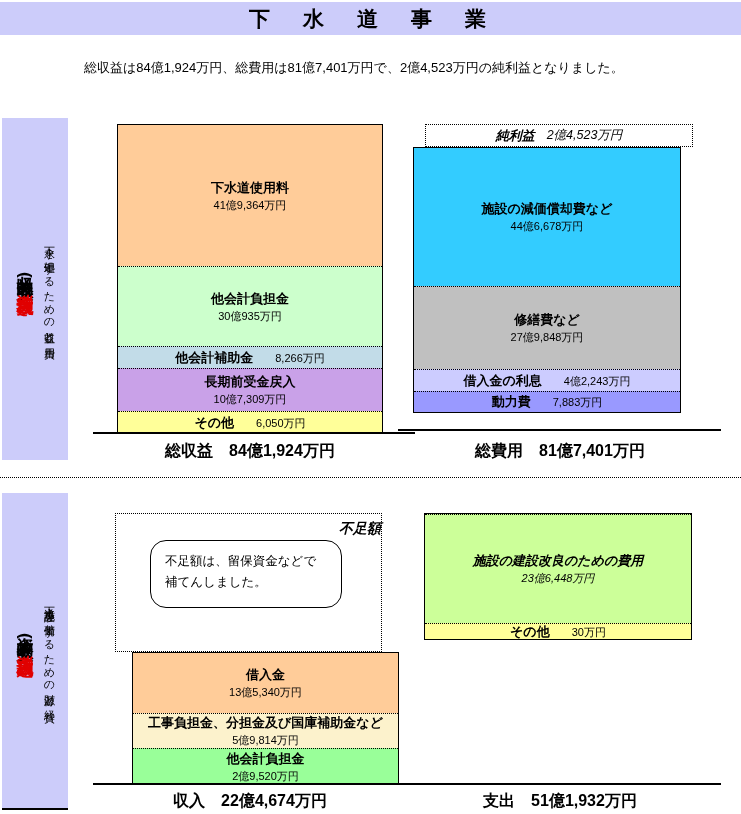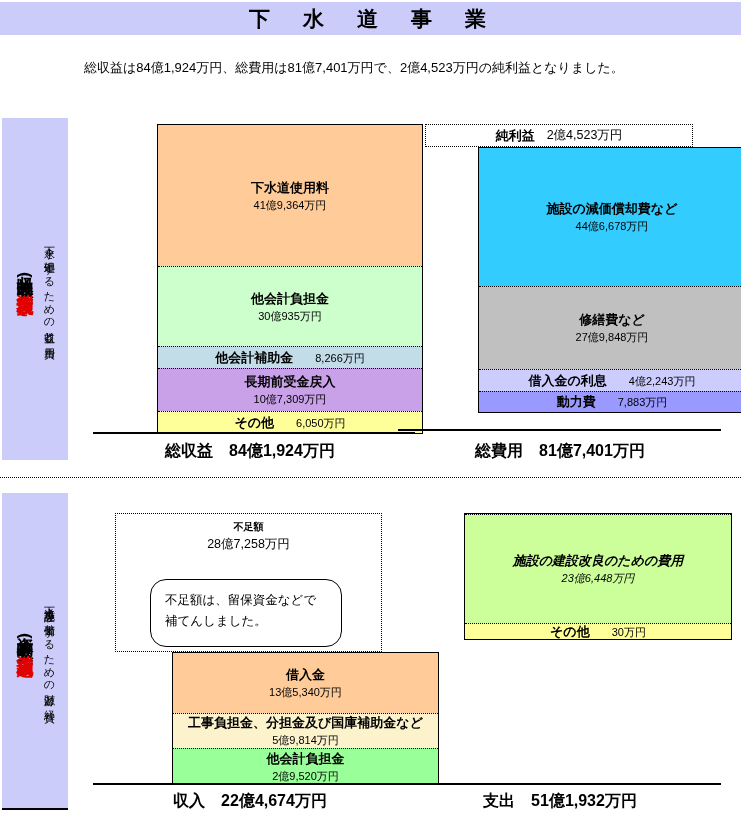--- a/index.html
+++ b/index.html
@@ -16,46 +16,46 @@
   .sidebar {
     position:absolute; left:2px; width:66px; background:#CCCCFA;
     display:flex; flex-direction:row; align-items:center; justify-content:center; gap:5px;
   }
   .sidebar.s1 { top:118px; height:342px; }
   .sidebar.s2 { top:493px; height:317px; border-bottom:2px solid #000; }
   .side-title { writing-mode:vertical-rl; font-size:17px; font-weight:bold; letter-spacing:2px; color:#000; }
   .side-title .red { color:#E00000; }
   .side-sub { writing-mode:vertical-rl; font-size:11px; color:#000; letter-spacing:1px; }
 
-  .vbar { position:absolute; border:1px solid #000; background:#f0abfc;margin-left:40px; }
+  .vbar { position:absolute; border:1px solid #000; background:#f0abfc; }
   .bar-s1l { left:117px; top:124px; width:266px; }
-  .bar-s1r { left:438px; top:147px; width:268px; }
+  .bar-s1r { left:413px; top:147px; width:268px; }
   .bar-s2l { left:132px; top:652px; width:267px; }
   .bar-s2r { left:424px; top:513px; width:268px; }
 
   .float-box {
-    position:absolute; border:1px dotted #000; background:#fff;
+    position:absolute; border:1px dotted #000; background:#fff;font-style:italic;
   }
   .fb-s1r { left:425px; top:124px; width:268px; height:23px;
     display:flex; align-items:center; justify-content:center; gap:12px; }
   .fb-s2l { left:115px; top:513px; width:267px; height:139px; text-align:center; padding-top:6px; }
   .fb-label { font-size:13px; font-weight:bold; }
   .fb-value { font-size:12.5px; }
-  .fb-s2l .fb-label { display:block; font-size:10px; }
+  .fb-s2l .fb-label { display:block; font-size:14px;text-align:right; }
   .fb-s2l .fb-value { display:block; margin-top:2px; }
 
   .seg { display:flex; flex-direction:column; align-items:center; justify-content:center; overflow:hidden; }
   .seg.inline { flex-direction:row; gap:22px; }
   .seg-div { border-top:1px dotted #000; }
   .seg-label { font-size:13px; font-weight:bold; color:#000; white-space:nowrap; }
   .seg-value { font-size:11px; color:#000; white-space:nowrap; }
   .seg .seg-value { margin-top:1px; }
 
   .callout {
-    position:absolute; left:150px; top:579px; width:192px; height:68px;
+    position:absolute; left:150px; top:540px; width:192px; height:68px;
     border:1.5px solid #000; border-radius:16px; background:#fff;
     font-size:12.5px; line-height:1.65; padding:10px 0 0 14px; white-space:pre-line;
   }
 
   .baseline { position:absolute; height:0; border-top:2px solid #000; }
   .bl-s1l { left:93px;  top:432px; width:322px; }
   .bl-s1r { left:398px; top:429px; width:323px; }
   .bl-s2l { left:93px;  top:783px; width:322px; }
   .bl-s2r { left:396px; top:783px; width:325px; }
 

